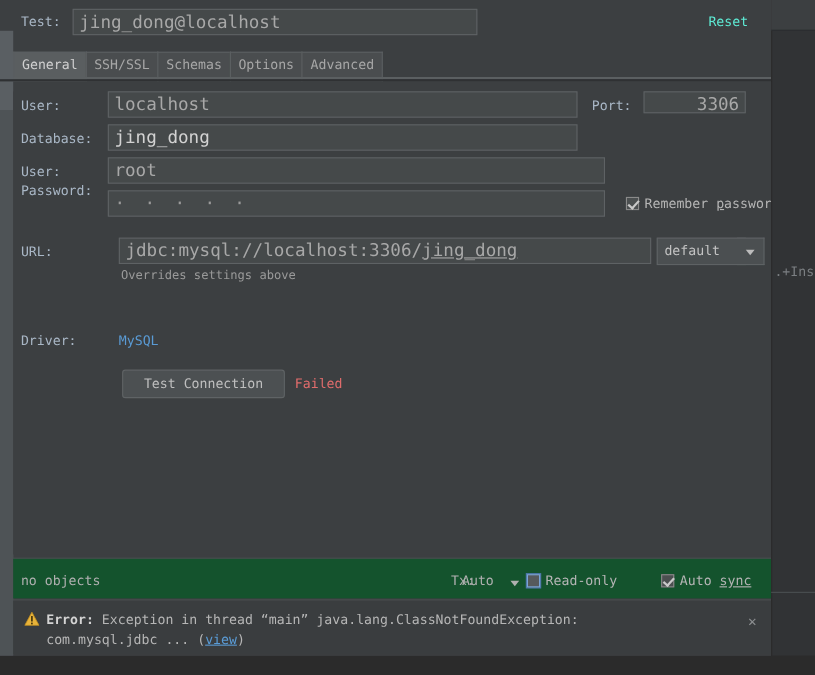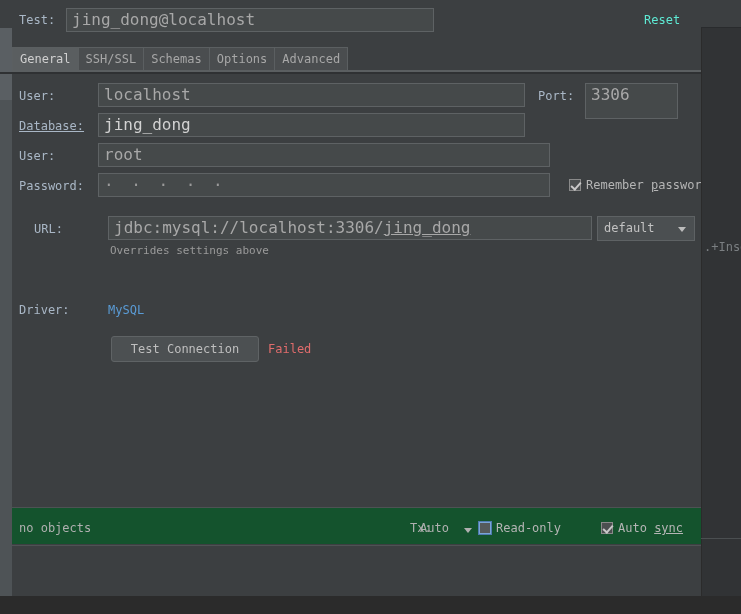--- a/index.html
+++ b/index.html
@@ -164,34 +164,34 @@
     width: 689px; height: 430px;
     background: #3c3f41;
   }
   .row-label {
     position: absolute;
     color: #a9b7c6;
     font-size: 12px;
     white-space: nowrap;
   }
   #host-label     { left: 7px;  top: 15px; }
-  #database-label { left: 7px;  top: 45px; text-decoration: underline; }
+  #database-label { left: 7px;  top: 45px; }
   #user-label     { left: 7px;  top: 75px; }
-  #password-label { left: 7px;  top: 105px; }
-  #url-label      { left: 22px;  top: 148px; }
+  #password-label { left: 7px;  top: 92px; }
+  #url-label      { left: 7px;  top: 148px; }
   #driver-label   { left: 7px;  top: 229px; }
 
   #host-input {
     position: absolute; left: 86px; top: 9px;
     width: 427px; height: 24px;
   }
   #port-label { left: 526px; top: 15px; }
   #port-input {
     position: absolute; left: 573px; top: 9px;
-    width: 93px; height: 36px;
+    width: 93px; height: 20px; text-align: right;
   }
   #database-input {
     position: absolute; left: 86px; top: 39px;
     width: 427px; height: 24px;
     color: #d2d2d2;
   }
   #user-input {
     position: absolute; left: 86px; top: 69px;
     width: 452px; height: 24px;
   }
@@ -462,14 +462,23 @@
       <span class="cbox-label">Read-only</span>
     </div>
 
     <div id="autosync-check" class="checkbox-wrap">
       <span class="cbox checked"></span>
       <span class="cbox-label"><span>Auto </span><span class="mnemonic">sync</span></span>
     </div>
   </div>
 
   <div id="error-top-sep"></div>
+  <div id="error-banner">
+    <svg id="warn-icon" viewBox="0 0 14 13">
+      <polygon points="7,0.5 13.5,12.5 0.5,12.5" fill="#e8b33a" stroke="#c08f20" stroke-width="0.7"></polygon>
+      <rect x="6.2" y="4" width="1.6" height="5" fill="#4a3a10"></rect>
+      <rect x="6.2" y="10" width="1.6" height="1.6" fill="#4a3a10"></rect>
+    </svg>
+    <div id="error-text"><b>Error:</b><span> Exception in thread “main” java.lang.ClassNotFoundException:</span><br><span>com.mysql.jdbc ... (</span><span id="error-view-link">view</span><span>)</span></div>
+    <div id="error-close">✕</div>
+  </div>
 
 </div>
 
 </body></html>

